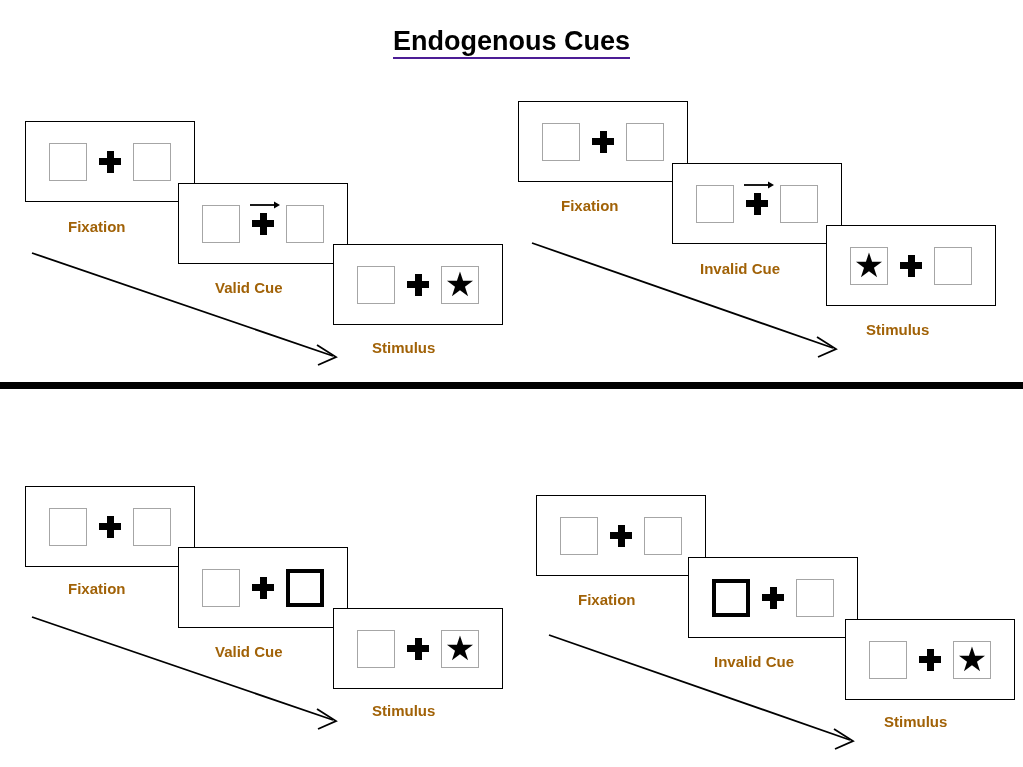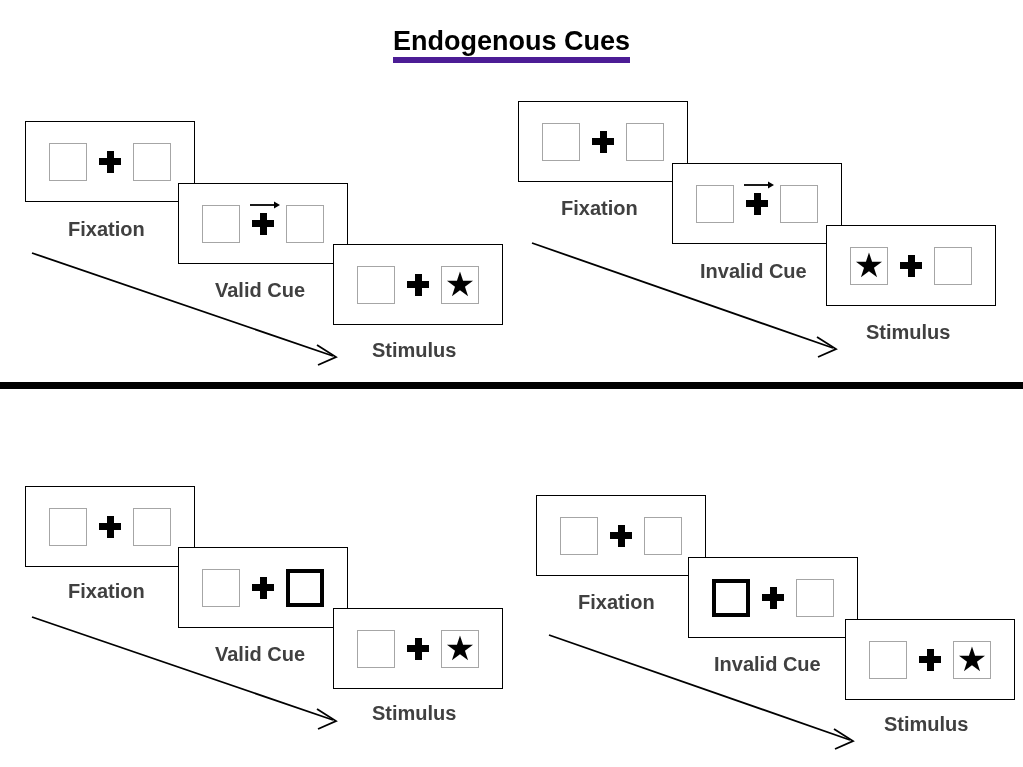--- a/index.html
+++ b/index.html
@@ -26,21 +26,21 @@
   .section-title {
     position: absolute;
     width: 1023px;
     text-align: center;
     font-weight: bold;
     font-size: 27px;
     letter-spacing: 0px;
     color: #000;
   }
   .section-title span {
-    border-bottom: 6px solid #4c1d95;
+    border-bottom: 2px solid #4c1d95;
     padding-bottom: 1px;
   }
   #title-endogenous { top: 26px; }
   #title-exogenous  { top: 419px; }
 
   
   .divider {
     position: absolute;
     left: 0;
     width: 1023px;
@@ -129,23 +129,23 @@
     top: -2px;
     left: 9px;
     width: 32px;
     height: 12px;
   }
 
   
   .panel-label {
     position: absolute;
     font-weight: bold;
-    font-size: 20px;
+    font-size: 15px;
     white-space: nowrap;
-    color: #404040;
+    color: #a16207;
   }
 
   
   .time-arrow {
     position: absolute;
     pointer-events: none;
   }
 </style>
 </head>
 <body>

